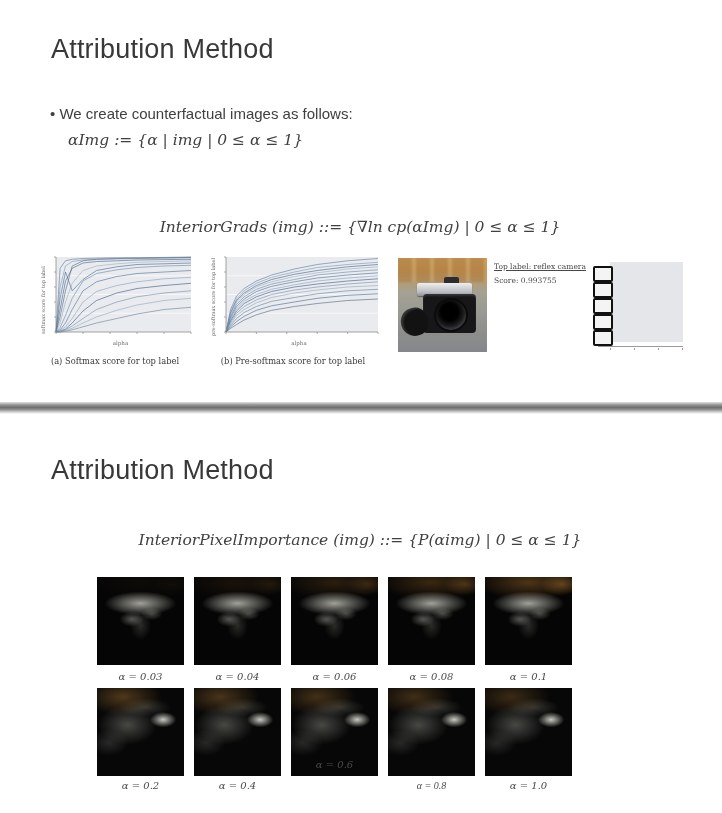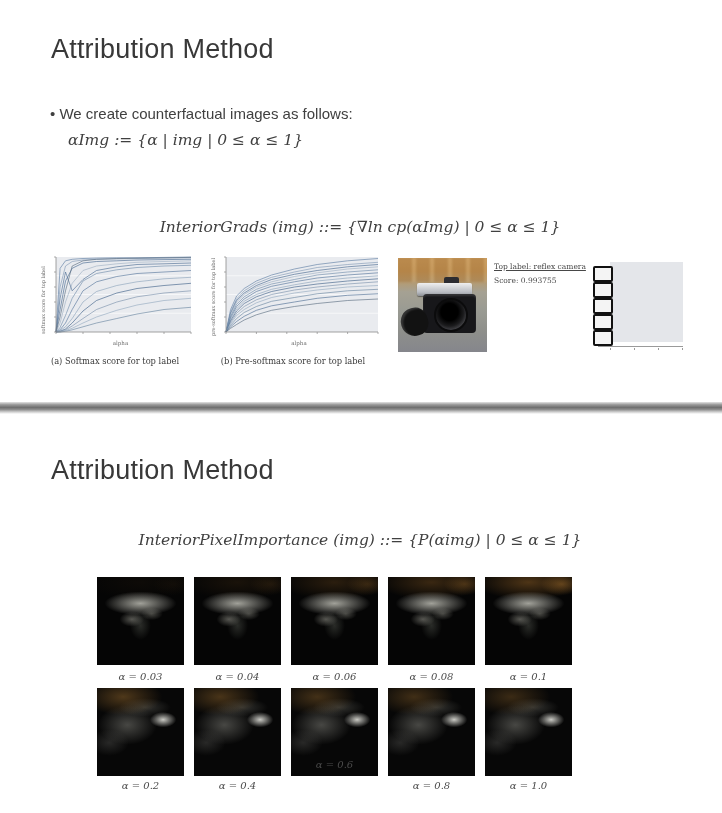--- a/index.html
+++ b/index.html
@@ -207,17 +207,17 @@
 
     <div class="cell r2" style="left:97px;top:274px;--bw:0.5;"></div>
     <div class="cell r2" style="left:194px;top:274px;--bw:0.46;"></div>
     <div class="cell r2" style="left:291px;top:274px;--bw:0.42;"></div>
     <div class="cell r2" style="left:388px;top:274px;--bw:0.4;"></div>
     <div class="cell r2" style="left:485px;top:274px;--bw:0.36;"></div>
 
     <div class="abs alpha-caption" style="left:97px;top:366px;">α = 0.2</div>
     <div class="abs alpha-caption" style="left:194px;top:366px;">α = 0.4</div>
     <div class="abs alpha-caption" style="left:291px;top:345px;">α = 0.6</div>
-    <div class="abs alpha-caption" style="left:388px;top:366px;">α = 0.8</div>
+    <div class="abs alpha-caption" style="left:388px;top:366px;font-family:Liberation Serif, serif;">α = 0.8</div>
     <div class="abs alpha-caption" style="left:485px;top:366px;">α = 1.0</div>
   </div>
 
 </div>
 
 </body></html>

